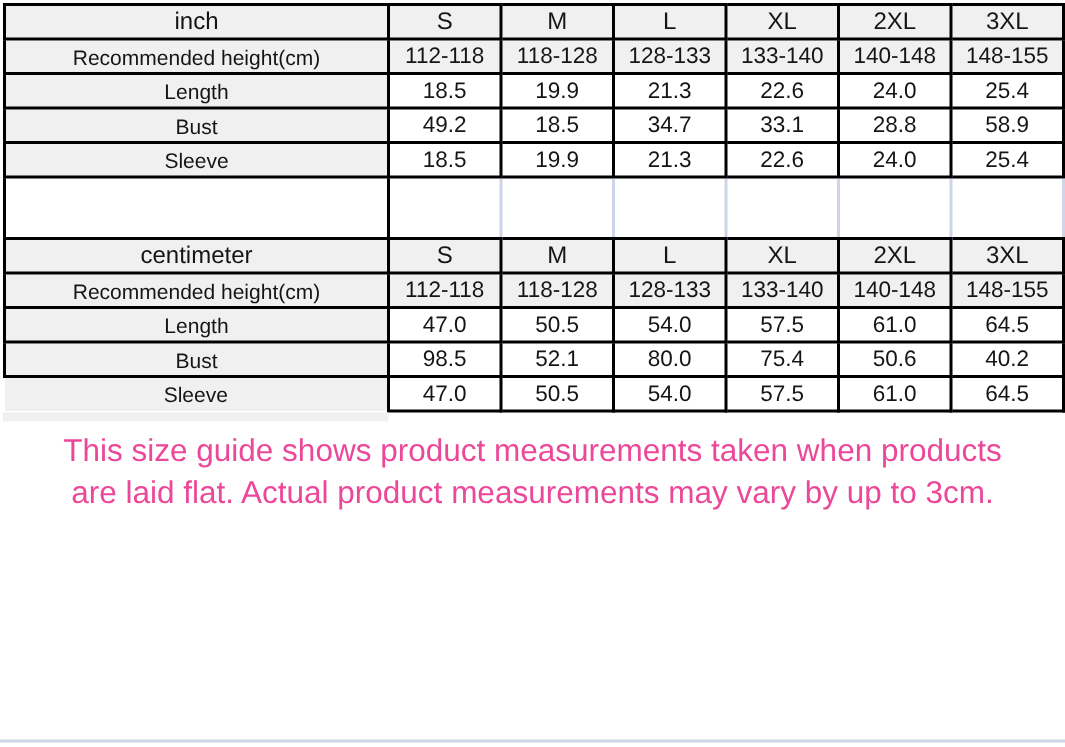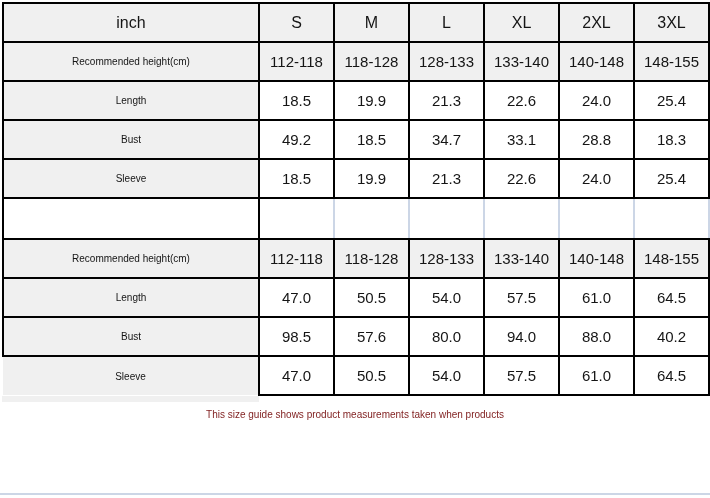--- a/index.html
+++ b/index.html
@@ -26,25 +26,25 @@
   }
   td{
     border:2px solid var(--border);
     text-align:center;
     vertical-align:middle;
     font-size:15px;
     padding:0;
     overflow:hidden;
     white-space:nowrap;
   }
-  tr{height:39px;}
+  tr{height:23px;}
   tr.spacer-row{height:41px;}
   td.label-cell{
     background:var(--shade);
-    font-size:10px;
+    font-size:14px;
   }
   td.shaded{background:var(--shade);}
   td.hdr{font-size:16px;}
   tr.spacer-row td{background:#ffffff;}
   tr.spacer-row td.spacer-val{
     border-left-color:var(--light-line);
     border-right-color:var(--light-line);
   }
   td.open-corner{
     border-left:none;
@@ -52,23 +52,23 @@
   }
   .left-overhang{
     width:257px;height:6px;
     margin-left:2px;
     background:var(--shade);
   }
   .footer-note{
     width:706px;
     margin:6px 0 0 2px;
     text-align:center;
-    font-size:10px;
+    font-size:21px;
     line-height:1.35;
-    color:#7f1d1d;
+    color:#ec4899;
   }
   .bottom-rule{
     position:absolute;
     left:0;bottom:3px;
     width:710px;height:2px;
     background:var(--light-line);
   }
 </style>
 </head>
 <body>
@@ -111,39 +111,48 @@
         <td>24.0</td>
         <td>25.4</td>
       </tr>
       <tr>
         <td class="label-cell">Bust</td>
         <td>49.2</td>
         <td>18.5</td>
         <td>34.7</td>
         <td>33.1</td>
         <td>28.8</td>
-        <td>18.3</td>
+        <td>58.9</td>
       </tr>
       <tr>
         <td class="label-cell">Sleeve</td>
         <td>18.5</td>
         <td>19.9</td>
         <td>21.3</td>
         <td>22.6</td>
         <td>24.0</td>
         <td>25.4</td>
       </tr>
       <tr class="spacer-row">
         <td class="spacer-label"></td>
         <td class="spacer-val"></td>
         <td class="spacer-val"></td>
         <td class="spacer-val"></td>
         <td class="spacer-val"></td>
         <td class="spacer-val"></td>
         <td class="spacer-val"></td>
+      </tr>
+      <tr>
+        <td class="label-cell hdr">centimeter</td>
+        <td class="shaded hdr">S</td>
+        <td class="shaded hdr">M</td>
+        <td class="shaded hdr">L</td>
+        <td class="shaded hdr">XL</td>
+        <td class="shaded hdr">2XL</td>
+        <td class="shaded hdr">3XL</td>
       </tr>
       <tr>
         <td class="label-cell shaded">Recommended height(cm)</td>
         <td class="shaded">112-118</td>
         <td class="shaded">118-128</td>
         <td class="shaded">128-133</td>
         <td class="shaded">133-140</td>
         <td class="shaded">140-148</td>
         <td class="shaded">148-155</td>
       </tr>
@@ -152,37 +161,38 @@
         <td>47.0</td>
         <td>50.5</td>
         <td>54.0</td>
         <td>57.5</td>
         <td>61.0</td>
         <td>64.5</td>
       </tr>
       <tr>
         <td class="label-cell">Bust</td>
         <td>98.5</td>
-        <td>57.6</td>
+        <td>52.1</td>
         <td>80.0</td>
-        <td>94.0</td>
-        <td>88.0</td>
+        <td>75.4</td>
+        <td>50.6</td>
         <td>40.2</td>
       </tr>
       <tr>
         <td class="label-cell open-corner">Sleeve</td>
         <td>47.0</td>
         <td>50.5</td>
         <td>54.0</td>
         <td>57.5</td>
         <td>61.0</td>
         <td>64.5</td>
       </tr>
     </tbody>
 </table>
 
 <div class="left-overhang"></div>
 
 <div class="footer-note">
   <div>This size guide shows product measurements taken when products</div>
+  <div>are laid flat. Actual product measurements may vary by up to 3cm.</div>
 </div>
 
 <div class="bottom-rule"></div>
 
 </body></html>

